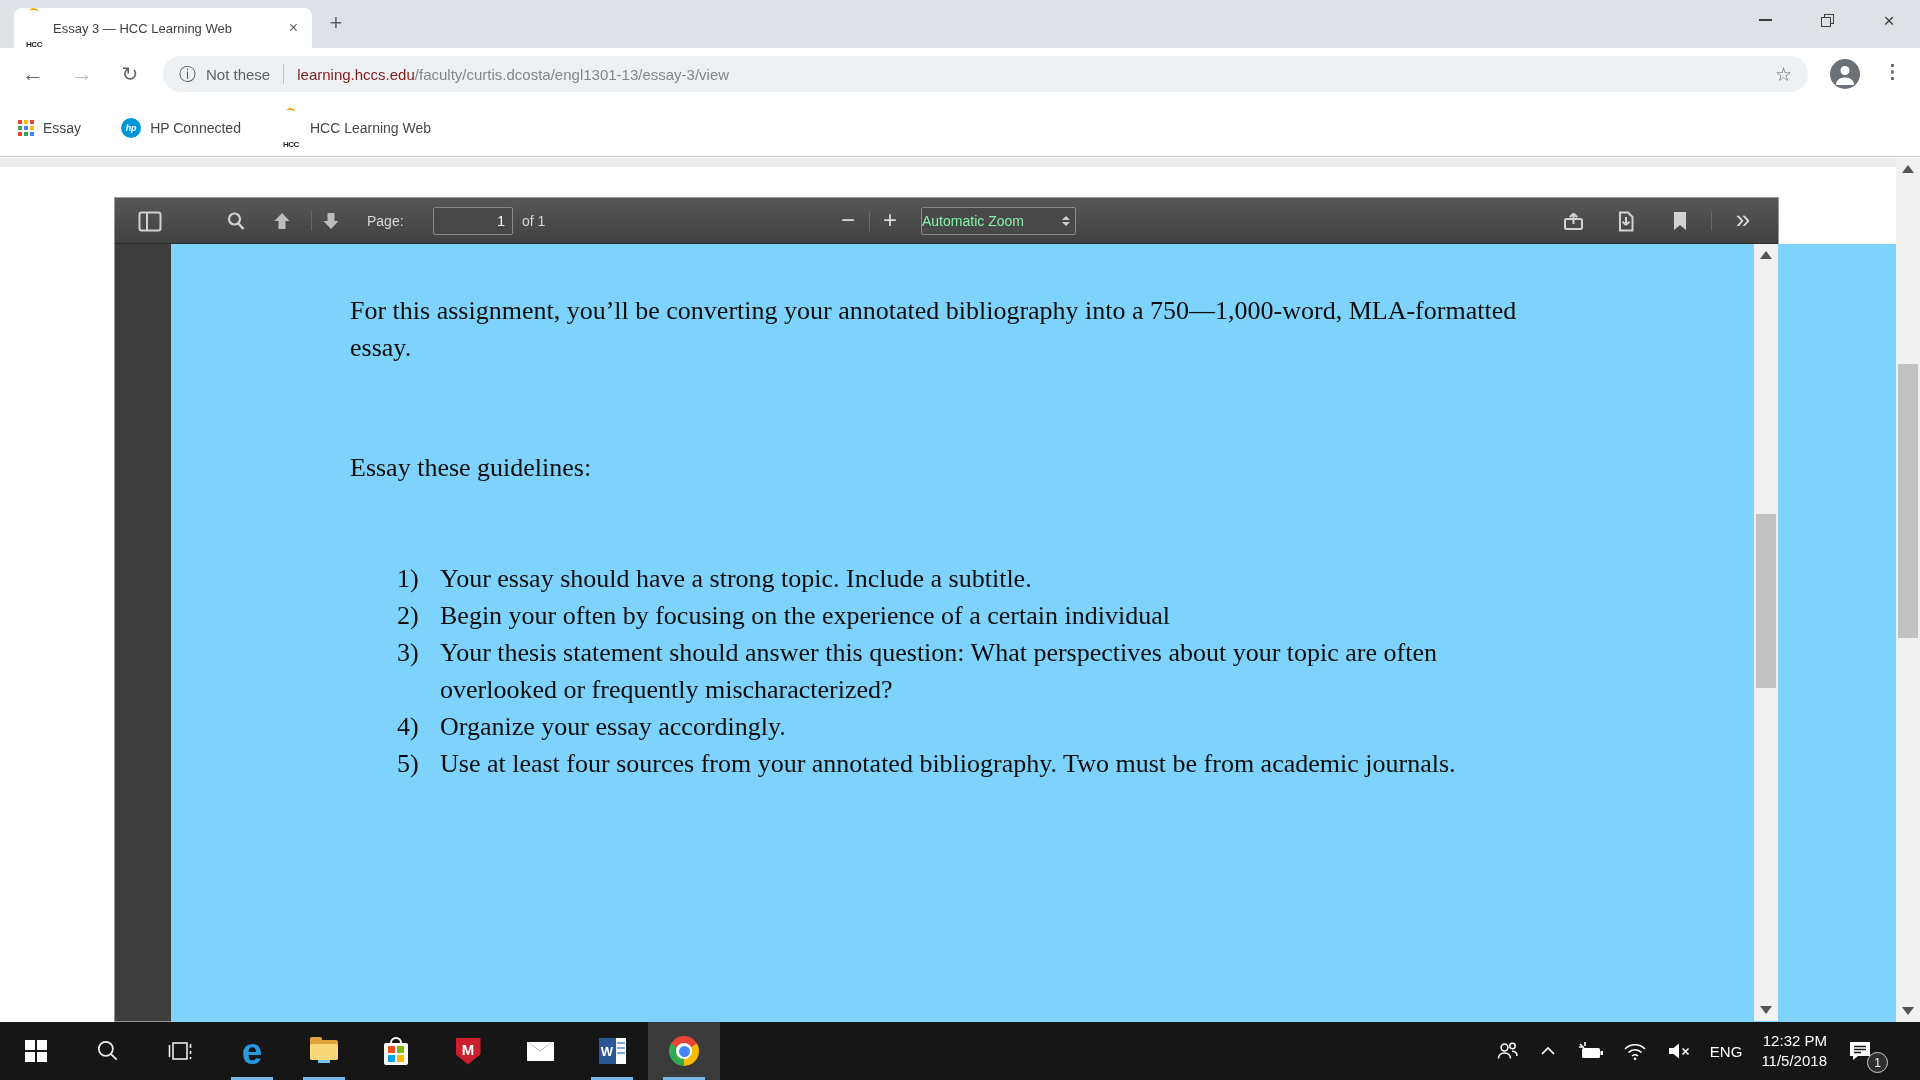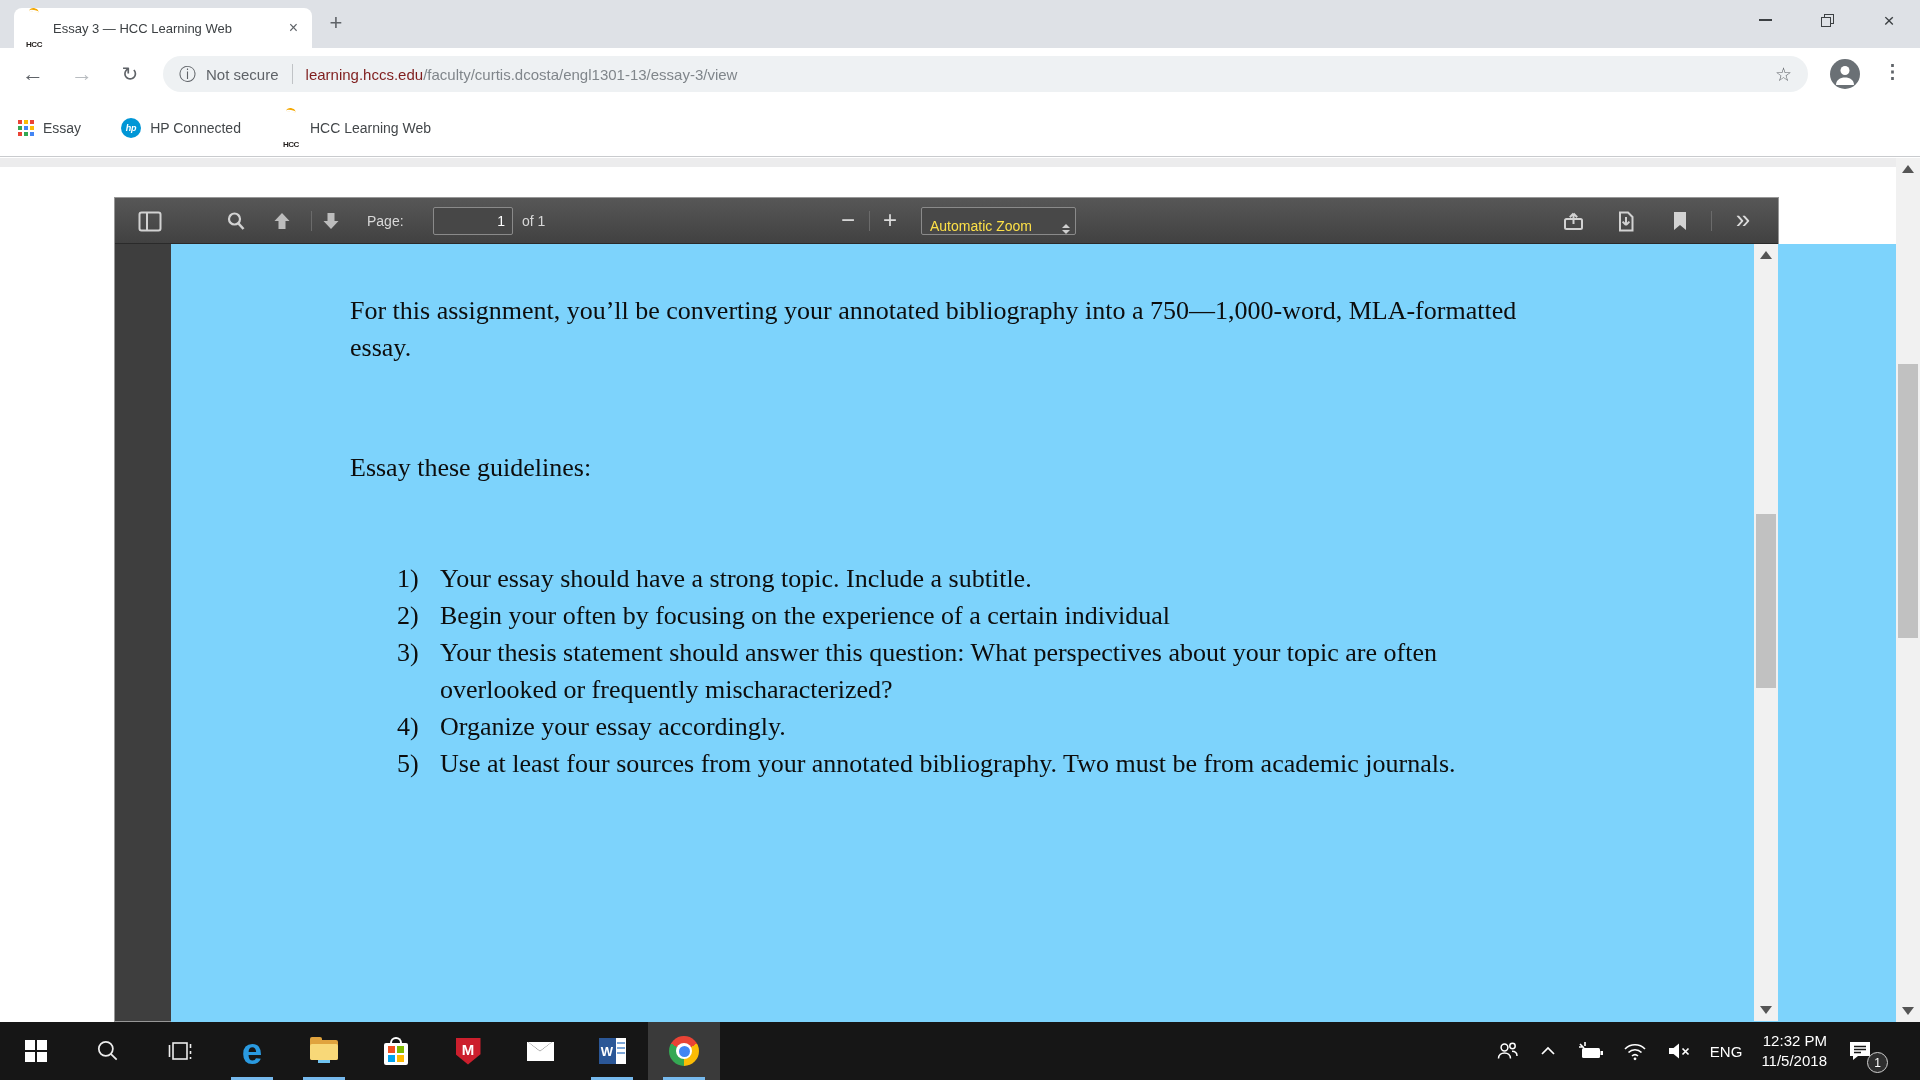--- a/index.html
+++ b/index.html
@@ -62,22 +62,22 @@
                 border:1px solid #979797; }
   #pdf-toolbar { position:absolute; left:0; top:0; width:100%; height:46px;
                  background:linear-gradient(#575757,#414141); border-bottom:1px solid #2a2a2a; }
   .ptb-ico { position:absolute; top:0; height:46px; display:flex; align-items:center; justify-content:center; width:34px; }
   .ptb-divider { position:absolute; top:13px; width:1px; height:20px; background:#6b6b6b; }
   .ptb-label { position:absolute; top:0; height:46px; line-height:46px; font-size:14px; color:#d8d8d8; }
   #page-input { position:absolute; left:318px; top:9px; width:80px; height:28px; background:#474747;
                 border:1px solid #8a8a8a; border-radius:2px; color:#fff; font-size:14px; text-align:right;
                 padding-right:7px; font-family:"Liberation Sans",sans-serif; }
   #zoom-select { position:absolute; left:806px; top:9px; width:155px; height:28px; background:#484848;
-                 border:1px solid #8a8a8a; border-radius:2px; color:#fde047; font-size:14px;
-                 display:flex; align-items:flex-end; padding-left:8px; }
+                 border:1px solid #8a8a8a; border-radius:2px; color:#86efac; font-size:14px;
+                 display:flex; align-items:center; padding-left:0; }
   .dd-arrows { margin-left:auto; margin-right:5px; display:flex; flex-direction:column; gap:2px; }
   .dd-arrows i { display:block; width:0; height:0; border-left:4px solid transparent; border-right:4px solid transparent; }
   .dd-up { border-bottom:4px solid #cfcfcf; }
   .dd-down { border-top:4px solid #cfcfcf; }
   .zoom-txt-btn { position:absolute; top:0; height:46px; line-height:44px; font-size:24px; color:#dcdcdc; width:26px; text-align:center; }
   #chevrons-btn { position:absolute; left:1608px; top:0; height:46px; line-height:42px; font-size:26px; color:#dcdcdc; width:40px; text-align:center; }
 
   #viewer-body { position:absolute; left:0; top:46px; right:0; bottom:0; }
   #pdf-page { position:absolute; left:56px; top:0; width:1780px; height:778px; background:#7dd3fc; }
 
@@ -176,21 +176,21 @@
       </div>
   </div>
 </div>
 
 <div id="addressbar">
   <div class="nav-ico" id="back-btn">←</div>
   <div class="nav-ico" id="fwd-btn">→</div>
   <div class="nav-ico" id="reload-btn">↻</div>
   <div id="omnibox">
     <span id="info-icon">ⓘ</span>
-    <span id="security-label">Not secure</span>
+    <span id="security-label">Not these</span>
     <span class="omni-divider"></span>
     <span id="url-text"><span id="url-host">learning.hccs.edu</span><span id="url-path">/faculty/curtis.dcosta/engl1301-13/essay-3/view</span></span>
     <span id="star-btn">☆</span>
   </div>
   <div id="avatar-btn">
     <svg width="30" height="30" viewBox="0 0 30 30">
       <circle cx="15" cy="11.5" r="4.5" fill="#fff"></circle>
       <path d="M6 26c0-5 4-7.5 9-7.5s9 2.5 9 7.5z" fill="#fff"></path>
     </svg>
   </div>

